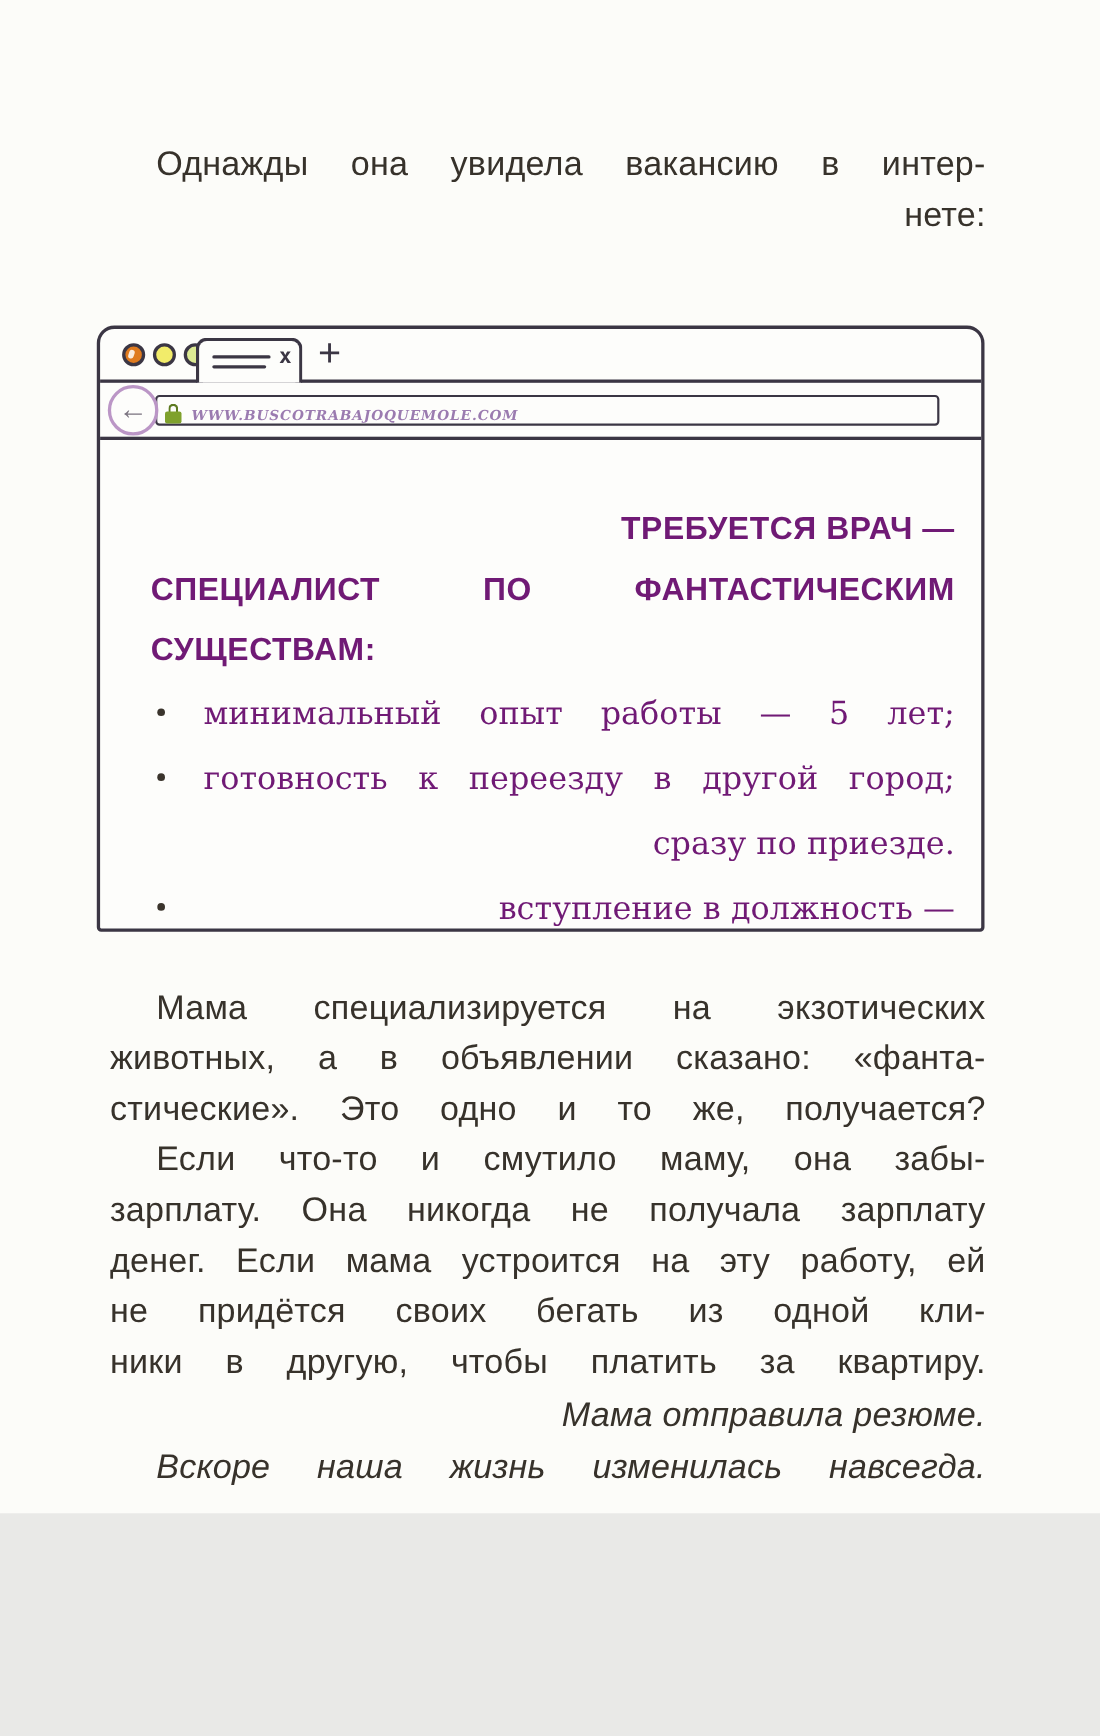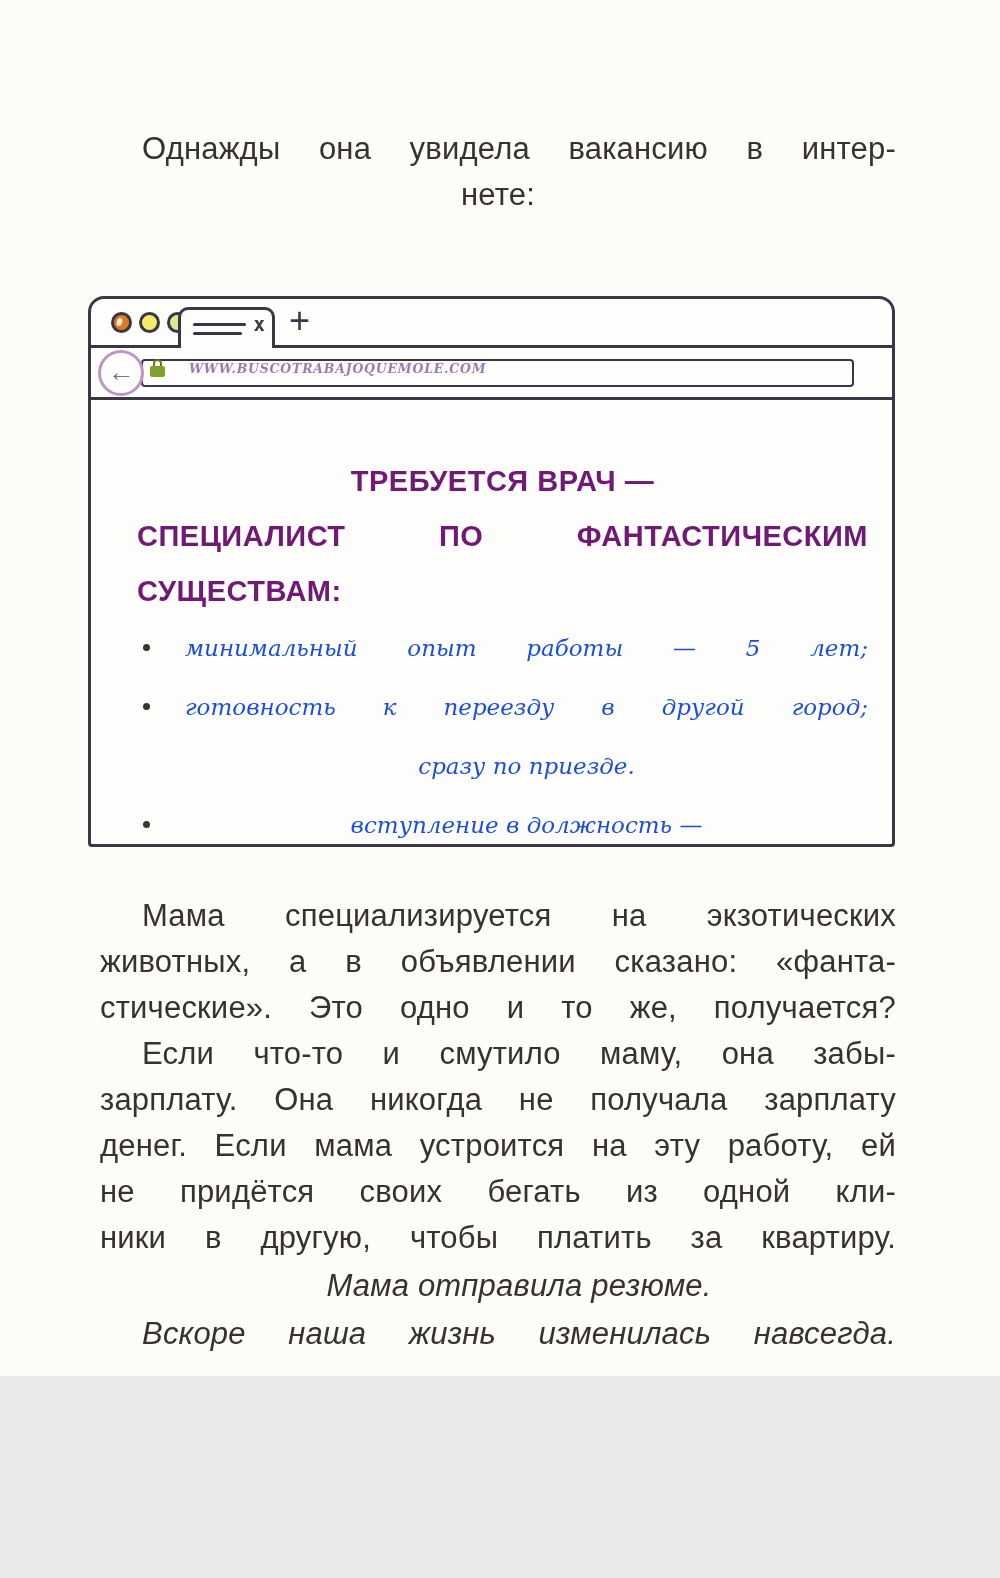--- a/index.html
+++ b/index.html
@@ -20,21 +20,21 @@
   
   .intro{ margin:126px 104px 0 100px; }
   .bodytext{ margin:46px 104px 0 100px; }
   .bl{
     font-size:31px; line-height:46px;
     color:#37322b;
     letter-spacing:0.2px;
     overflow:hidden; white-space:nowrap;
   }
   .j{ text-align:justify; text-align-last:justify; white-space:normal; }
-  .l{ text-align:center; }
+  .l{ text-align:right; }
   .ind{ padding-left:42px; }
   .sp{ margin-top:2px;font-style:italic; }
   
   .browser{
     margin:78px 0 0 88px;
     width:807px; height:551px;
     background:#fdfdfb;
     border:3px solid #3b3644;
     border-radius:16px 16px 4px 4px;
   }
@@ -88,22 +88,22 @@
     flex:none;
     width:46px; height:46px; border-radius:50%;
     border:3.5px solid #bb96c6;
     display:flex; align-items:center; justify-content:center;
     color:#7b7480; font-size:27px; line-height:1;
     margin-right:-3px; background:#fdfdfb; z-index:1;
   }
   .addr-input{
     flex:1; height:28px;
     border:2.5px solid #3b3644; border-radius:4px;
-    display:flex; align-items:flex-start;
-    padding:0 8px 0 7px; gap:24px;
+    display:flex; align-items:flex-end;
+    padding:0 8px 0 7px; gap:9px;
     background:#fdfdfb;
   }
   .lock{ flex:none; width:15px; position:relative; margin-top:-2px; }
   .lock-shackle{
     width:9px; height:8px; margin:0 auto;
     border:2.5px solid #5d7a20; border-bottom:none;
     border-radius:5px 5px 0 0;
   }
   .lock-body{
     width:15px; height:11px; background:#7fa12c;
@@ -116,22 +116,22 @@
     color:#9b7bb0; white-space:nowrap;
   }
   .win-content{ padding:54px 24px 0 46px; }
   .headline{
     font-weight:700; font-size:29px; line-height:55px;
     letter-spacing:0.5px; color:#701a75;
   }
   .bullets{ margin-top:6px; }
   .b-row{
     display:flex;
-    font-family:"DejaVu Serif", serif; font-style:italic;
-    font-size:23px; line-height:46px; color:#1d4ed8;
+    font-family:"DejaVu Serif", serif; 
+    font-size:29px; line-height:46px; color:#701a75;
     margin-bottom:13px;
   }
   .b-dot{ flex:none; width:48px; padding-top:19px; }
   .b-dot span{
     display:block; width:7px; height:7px; border-radius:50%;
     background:#3a342c; margin-left:6px;
   }
   .b-text{ flex:1; }
   .b-cont{ margin-left:48px; }
   

